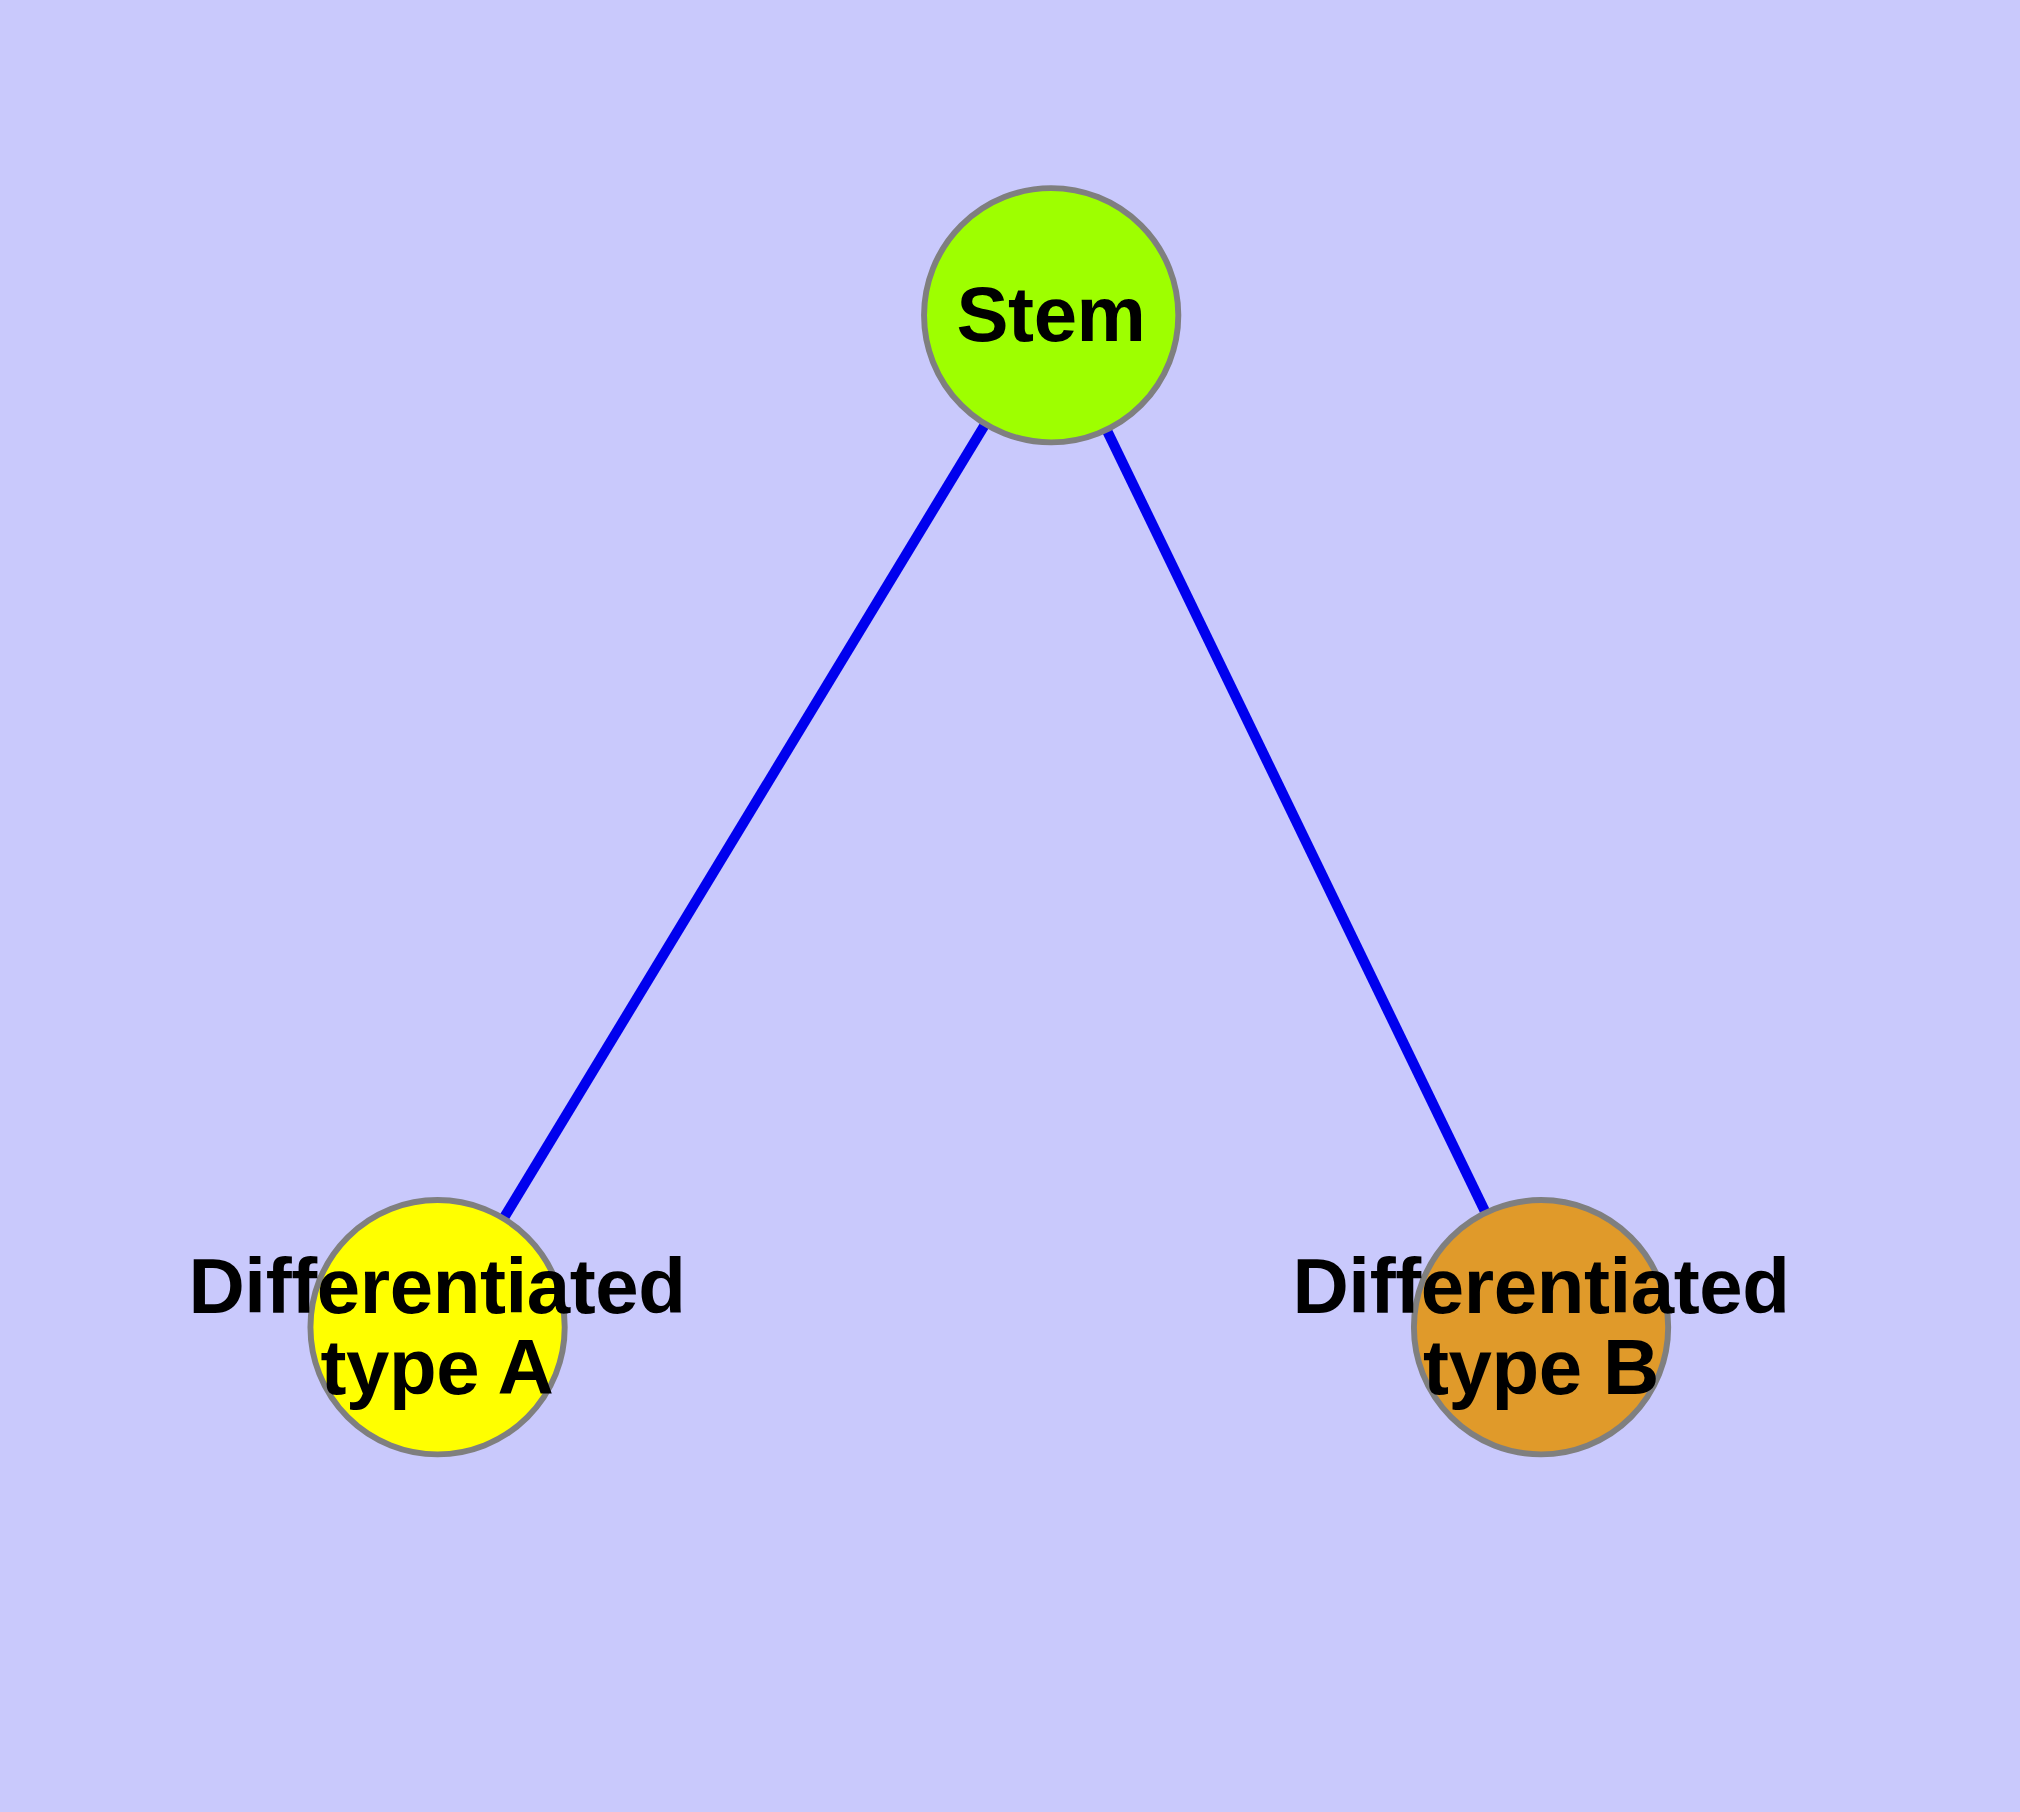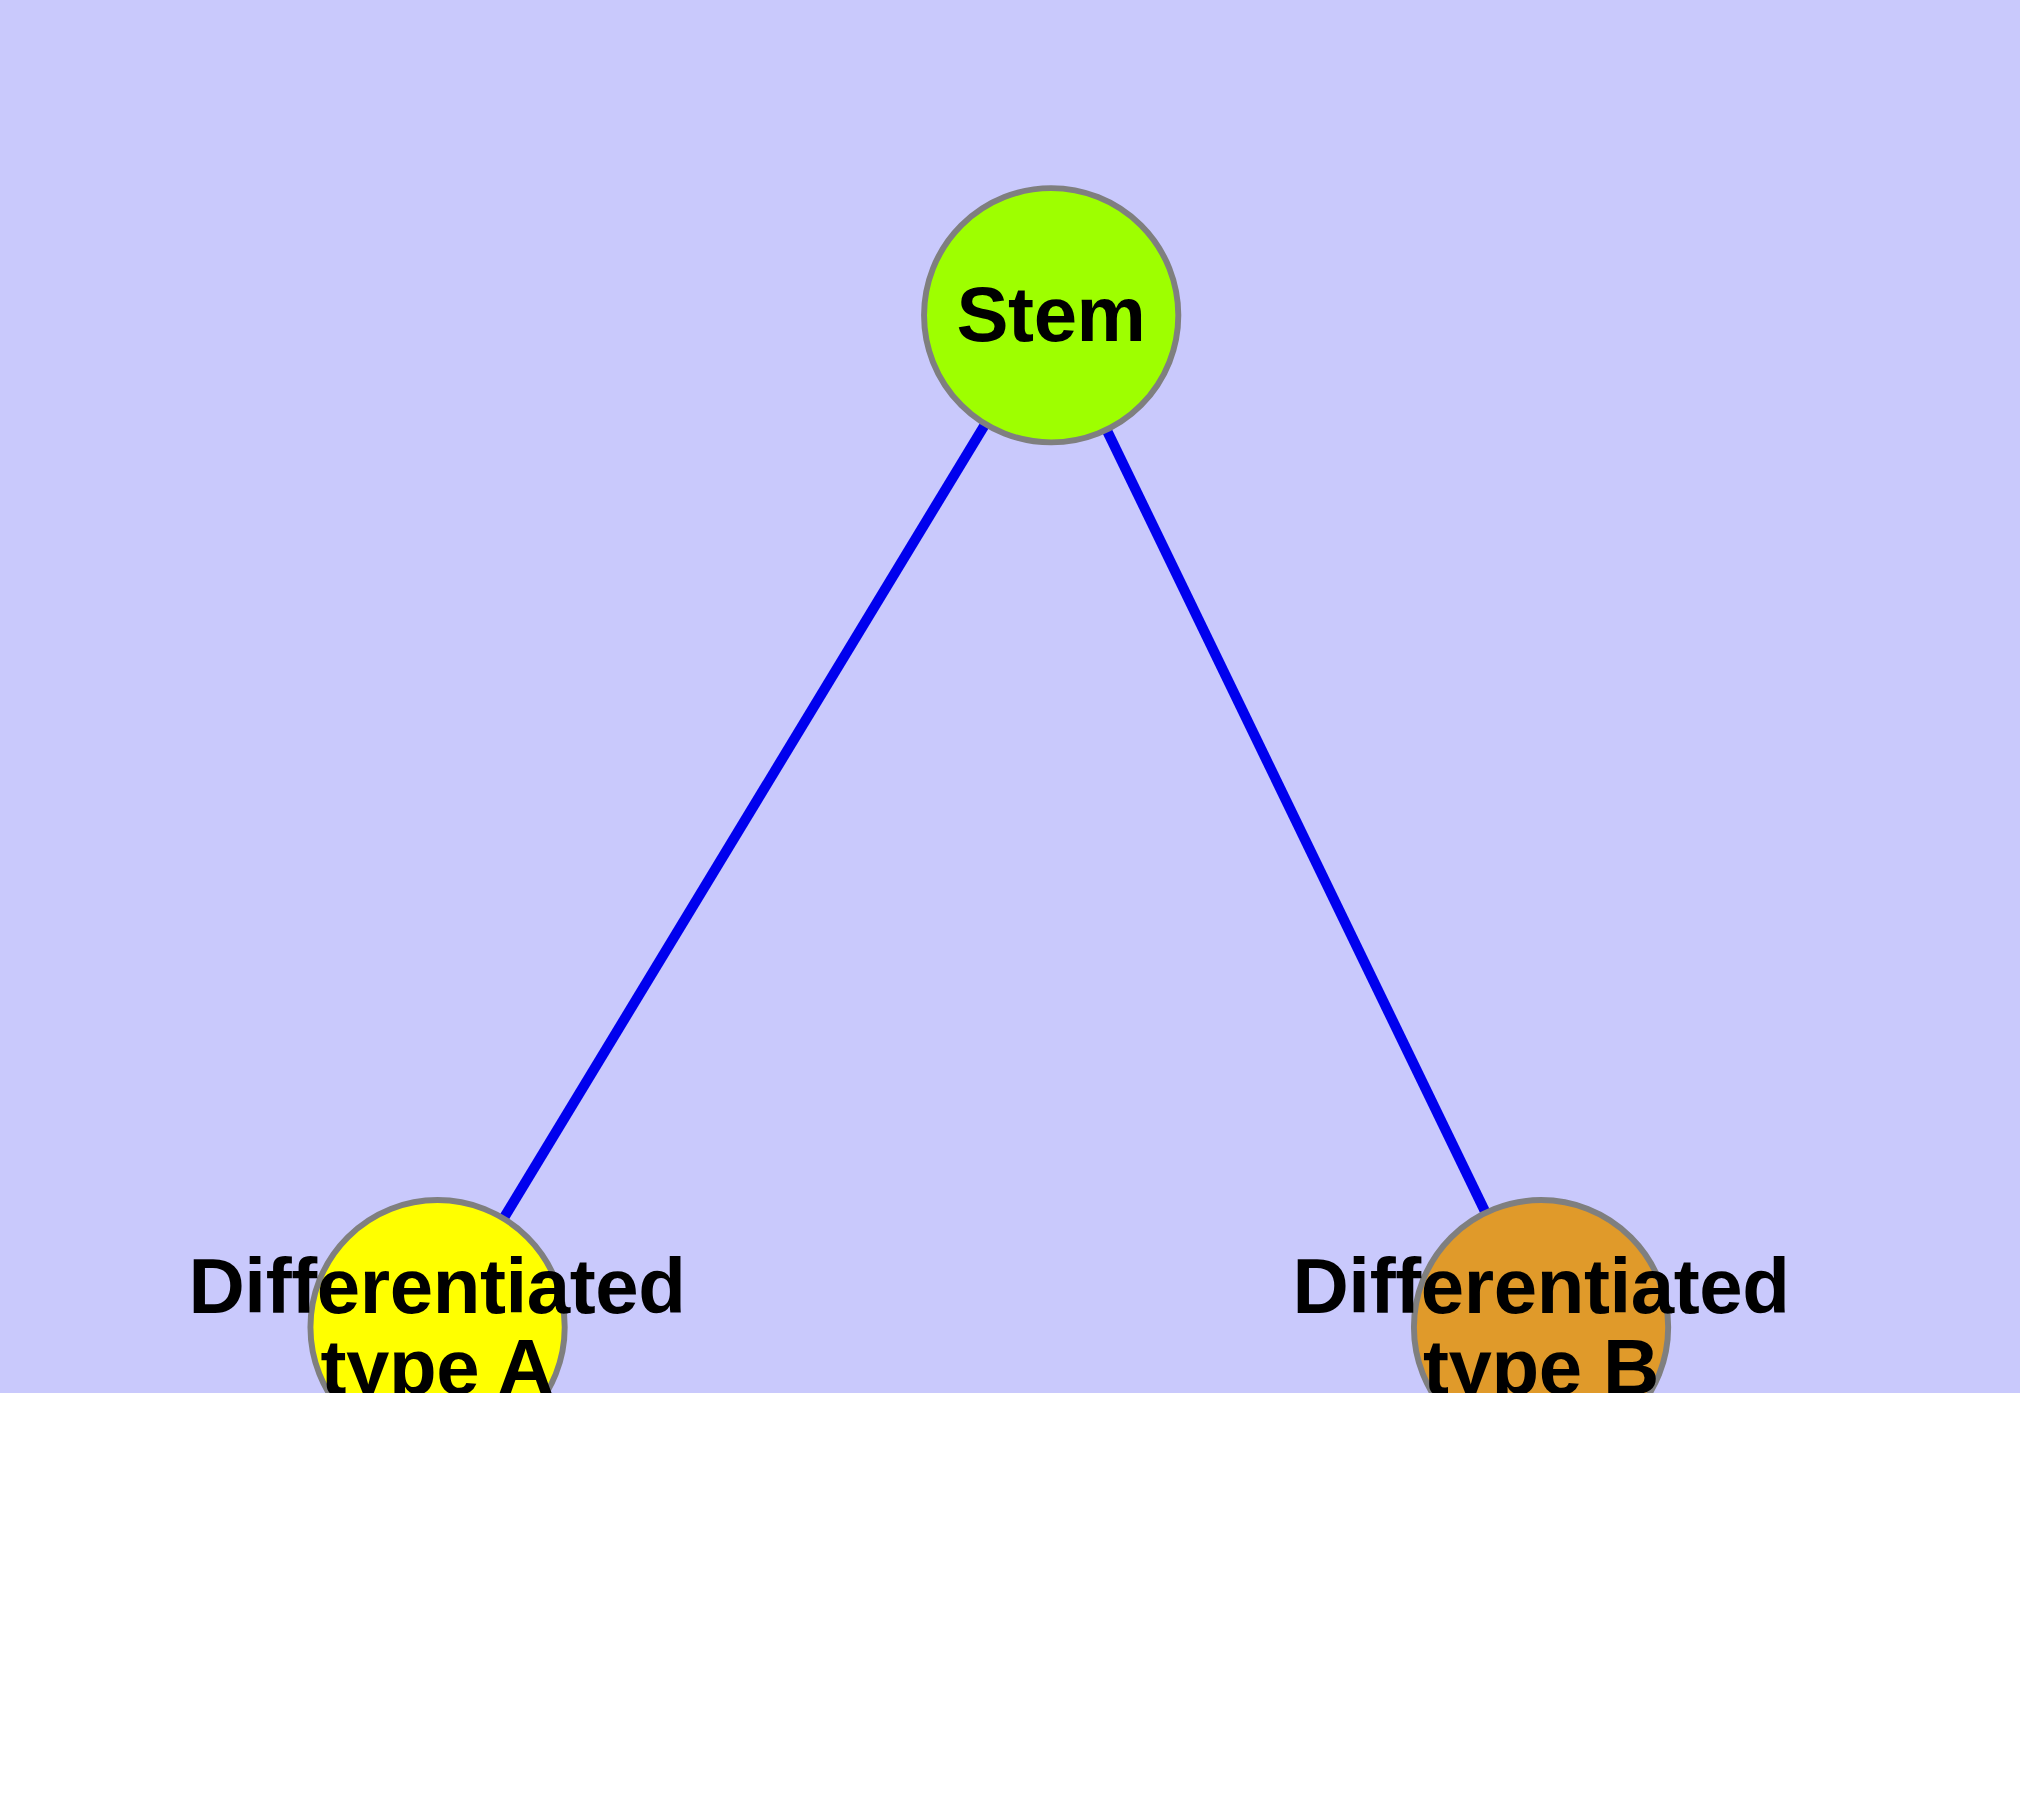--- a/index.html
+++ b/index.html
@@ -3,21 +3,21 @@
 <meta charset="utf-8">
 <style>
   html, body {
     margin: 0;
     padding: 0;
     background: #ffffff;
   }
   #canvas {
     position: relative;
     width: 2021px;
-    height: 1393px;
+    height: 1812px;
     overflow: hidden;
     background: #c9c9fc;
     font-family: "Liberation Sans", "DejaVu Sans", sans-serif;
   }
   #graph-svg {
     position: absolute;
     left: 0;
     top: 0;
     width: 2021px;
     height: 1812px;

